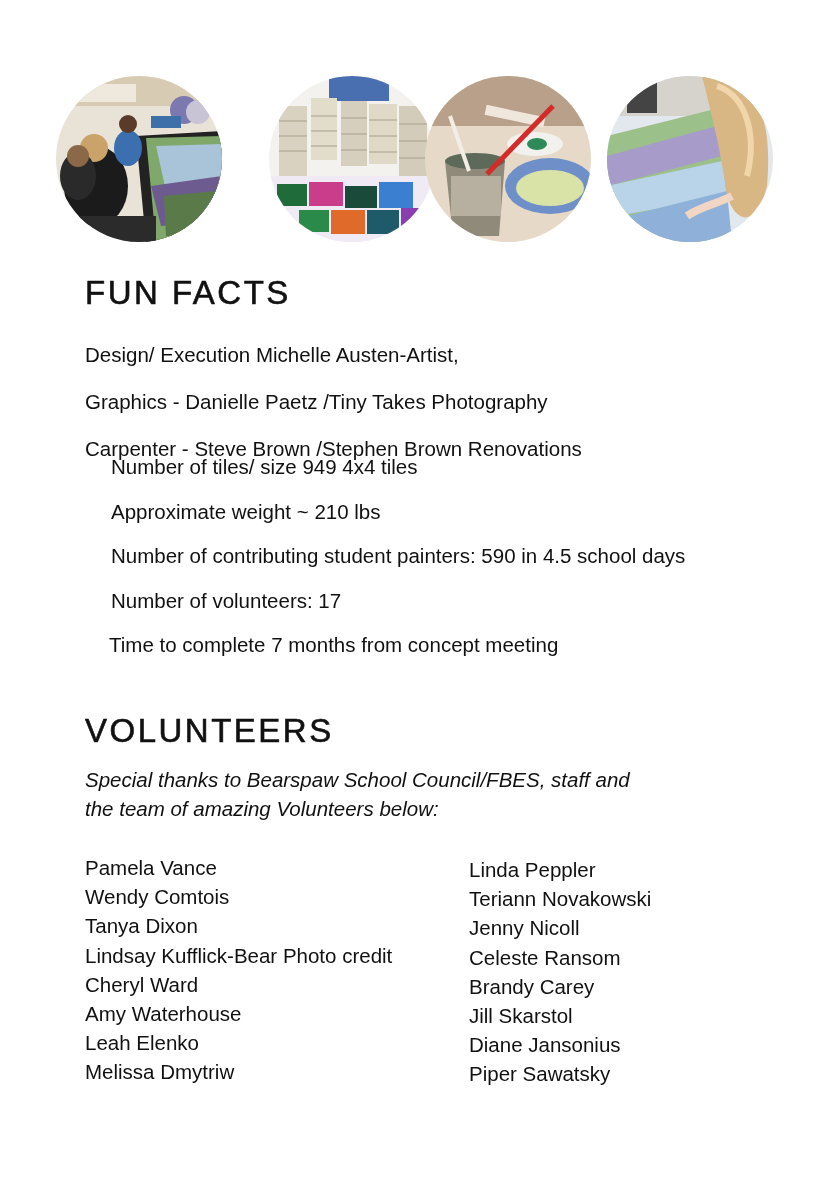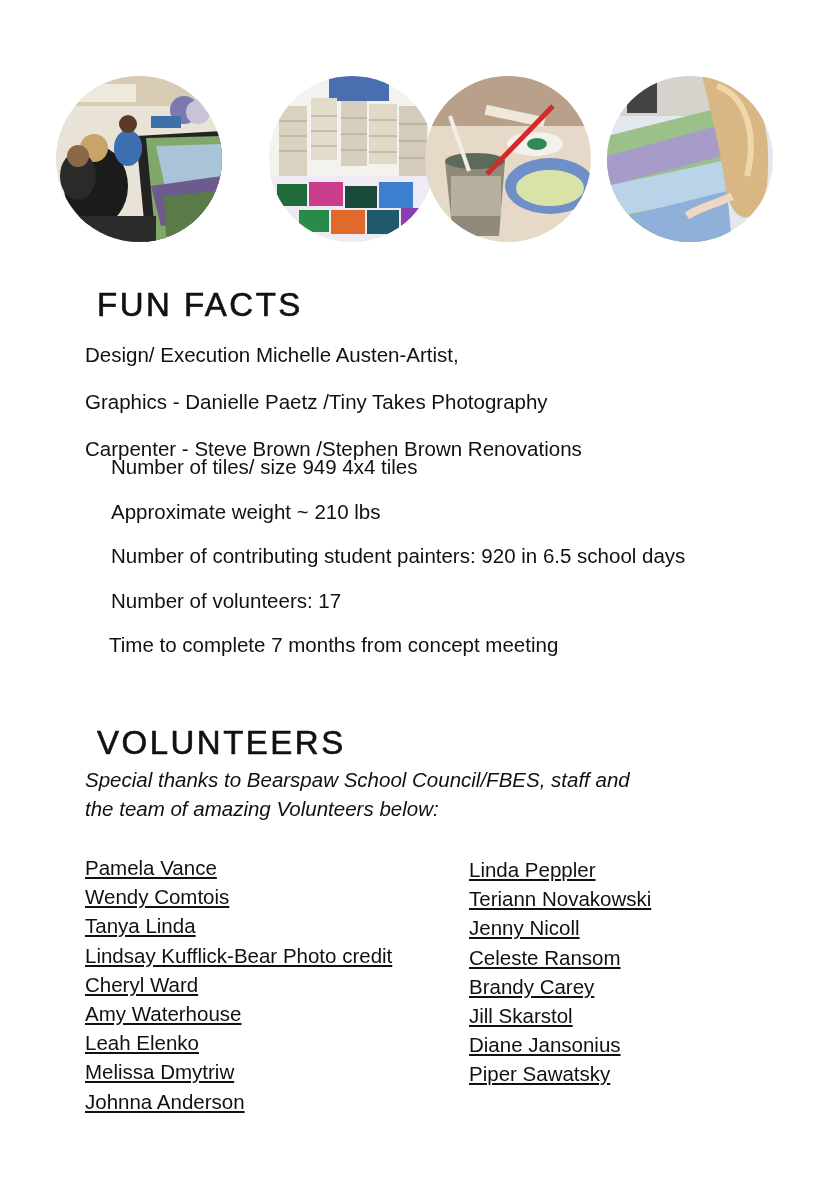--- a/index.html
+++ b/index.html
@@ -7,34 +7,34 @@
          font-family:"Liberation Sans", "DejaVu Sans", sans-serif; color:#111; }
   .photos { position:absolute; top:76px; left:56px; width:720px; height:166px; }
   .photo { position:absolute; top:0; width:166px; height:166px; border-radius:50%; overflow:hidden; }
   .photo svg { width:100%; height:100%; display:block; }
   .p1 { left:0; }
   .p2 { left:213px; }
   .p3 { left:369px; }
   .p4 { left:551px; }
 
   .h { position:absolute; left:85px; font-size:33px; letter-spacing:2.5px; font-weight:normal;
-       -webkit-text-stroke:0.6px #111; margin:12px; line-height:1; }
+       -webkit-text-stroke:0.6px #111; margin:0; line-height:1; }
   .h-fun { top:276px; }
   .h-vol { top:714px; }
 
   .credits { position:absolute; left:85px; top:322px; font-size:20.5px; line-height:29px; }
   .credits div { white-space:nowrap;margin-top:18px; }
 
   .facts { position:absolute; left:111px; top:455px; font-size:20.5px; }
   .facts div { position:absolute; left:0; white-space:nowrap; }
 
   .thanks { position:absolute; left:85px; top:765px; font-size:20.5px; line-height:29px;font-style:italic; }
   .thanks div { white-space:nowrap; }
 
-  .col { position:absolute; font-size:20.5px; line-height:29.2px;text-decoration:underline; }
+  .col { position:absolute; font-size:20.5px; line-height:29.2px; }
   .col div { white-space:nowrap; }
   .col-left { left:85px; top:853px; }
   .col-right { left:469px; top:855px; }
 </style>
 </head>
 <body>
 
 <div class="photos">
 
   <div class="photo p1">
@@ -135,42 +135,41 @@
 
 <div class="credits">
   <div>Design/ Execution  Michelle Austen-Artist,</div>
   <div>Graphics - Danielle Paetz /Tiny Takes Photography</div>
   <div>Carpenter - Steve Brown /Stephen Brown Renovations</div>
 </div>
 
 <div class="facts">
   <div style="top:0px">Number of tiles/ size 949 4x4 tiles</div>
   <div style="top:45px">Approximate weight ~ 210 lbs</div>
-  <div style="top:89px">Number of contributing student painters: 920 in 6.5 school days</div>
+  <div style="top:89px">Number of contributing student painters: 590 in 4.5 school days</div>
   <div style="top:134px">Number of volunteers: 17</div>
   <div style="top:178px; left:-2px">Time to complete 7 months from concept meeting</div>
 </div>
 
 <h1 class="h h-vol">VOLUNTEERS</h1>
 
 <div class="thanks">
   <div>Special thanks to Bearspaw School Council/FBES, staff and</div>
   <div>the team of amazing Volunteers below:</div>
 </div>
 
 <div class="col col-left">
   <div>Pamela Vance</div>
   <div>Wendy Comtois</div>
-  <div>Tanya Linda</div>
+  <div>Tanya Dixon</div>
   <div>Lindsay Kufflick-Bear Photo credit</div>
   <div>Cheryl Ward</div>
   <div>Amy Waterhouse</div>
   <div>Leah Elenko</div>
   <div>Melissa Dmytriw</div>
-  <div>Johnna Anderson</div>
 </div>
 
 <div class="col col-right">
   <div>Linda Peppler</div>
   <div>Teriann Novakowski</div>
   <div>Jenny Nicoll</div>
   <div>Celeste Ransom</div>
   <div>Brandy Carey</div>
   <div>Jill Skarstol</div>
   <div>Diane Jansonius</div>

